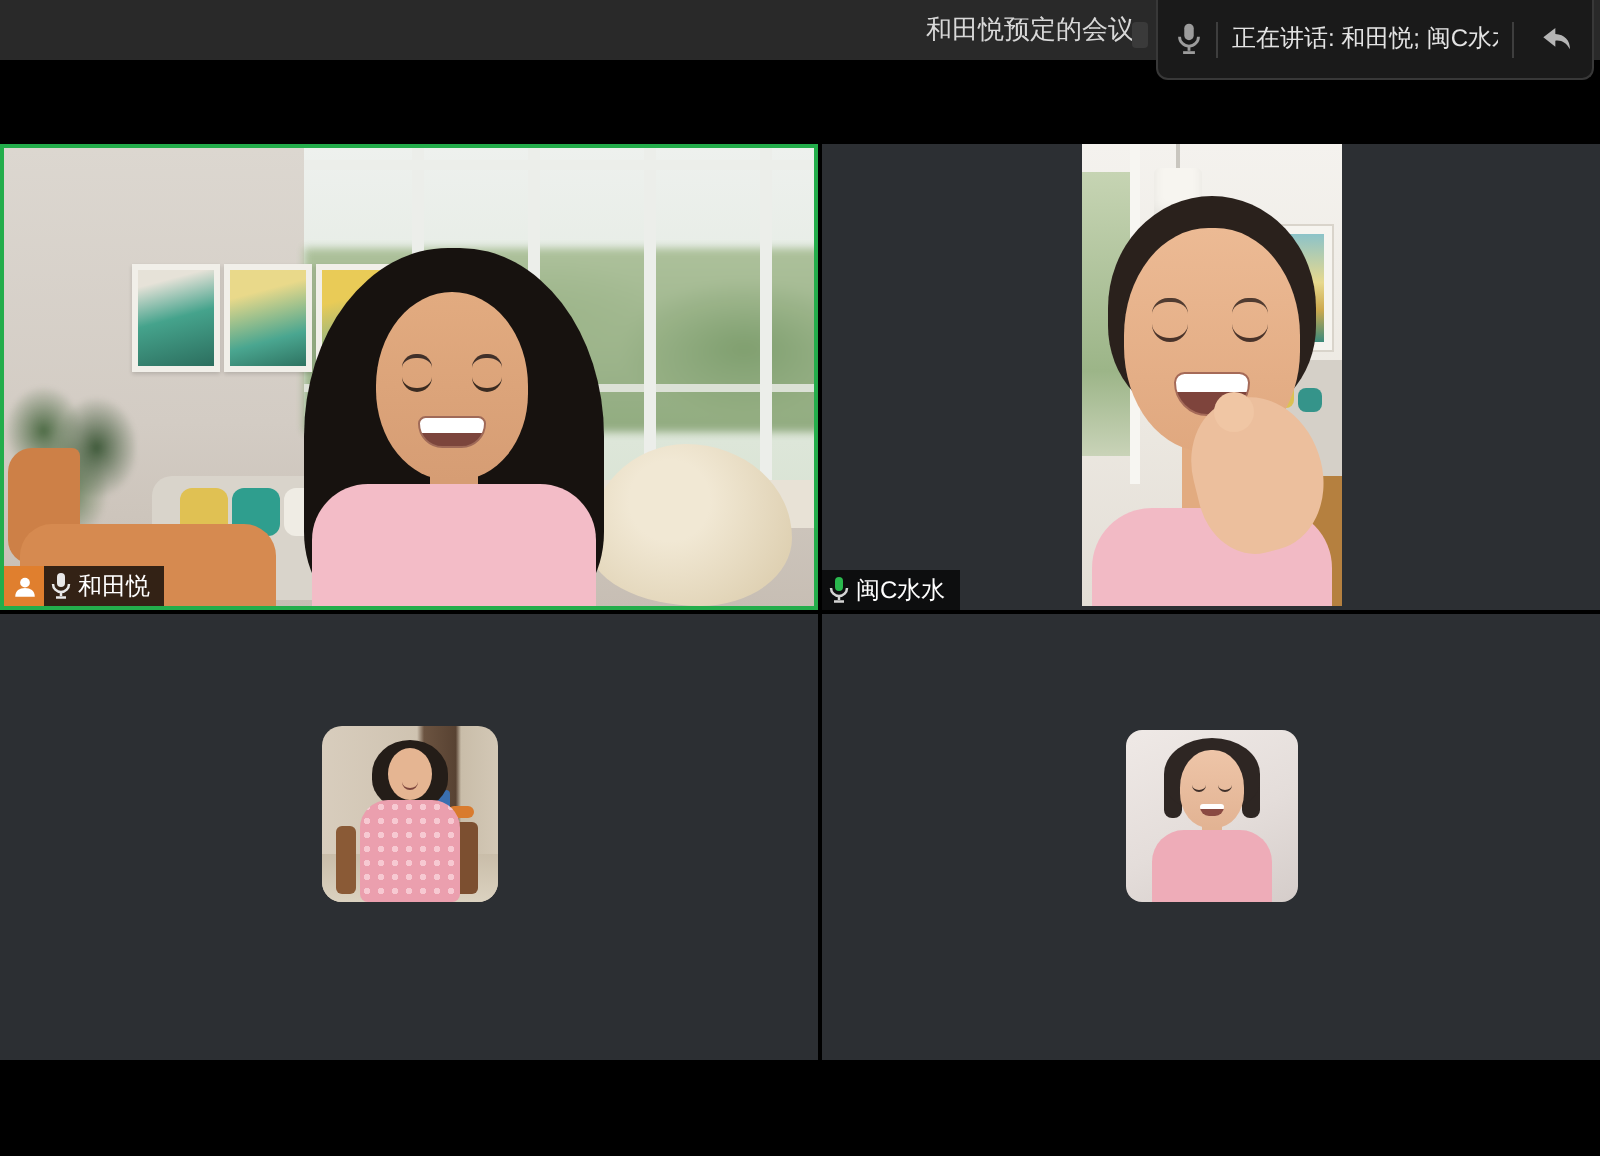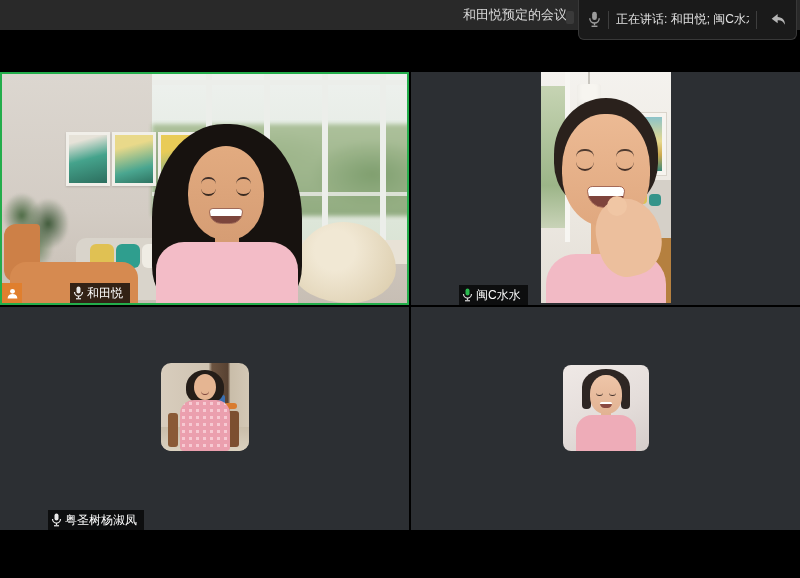--- a/index.html
+++ b/index.html
@@ -23,21 +23,21 @@
   .sp-arrow{margin:0 9px 0 7px;flex:none;display:flex;cursor:pointer;}
   
   .grid{position:absolute;top:72px;left:0;width:800px;height:458px;
     display:grid;grid-template-columns:409px 389px;grid-template-rows:233px 223px;
     gap:2px;background:#000;}
   .tile{position:relative;overflow:hidden;background:#2c2f33;}
   .tile.active{border:2px solid #23ad4b;box-sizing:border-box;}
   .abs{position:absolute;}
   
   .chip{position:absolute;left:0;bottom:0;height:20px;background:rgba(5,5,5,.78);
-    display:flex;align-items:center;padding:0 7px 0 3px;z-index:5;margin-left:48px;}
+    display:flex;align-items:center;padding:0 7px 0 3px;z-index:5;}
   .chip .mic{display:flex;margin-right:3px;}
   .chip-text{font-size:12px;color:#fff;white-space:nowrap;}
   .chip-suffix{font-size:12px;color:#4f7dfd;white-space:nowrap;}
   .host-badge{position:absolute;left:0;bottom:0;width:20px;height:20px;background:#e07f2e;
     display:flex;align-items:center;justify-content:center;z-index:5;}
   .chip.after-badge{left:20px;}
   
   .s1-wall{inset:0;background:linear-gradient(180deg,#dcd7d0 0%,#d3ccc4 60%,#c7beb4 100%);}
   .s1-window{left:150px;top:0;width:259px;height:172px;
     background:linear-gradient(180deg,#eef1ee 0%,#e6ece5 40%,#dae4d5 100%);}
@@ -264,31 +264,20 @@
       <div class="abs a3-floor"></div>
       <div class="abs a3-blue"></div>
       <div class="abs a3-fruit"></div>
       <div class="abs a3-wood-l"></div>
       <div class="abs a3-wood-r"></div>
       <div class="abs a3-hair"></div>
       <div class="abs a3-face"></div>
       <div class="abs a3-smile"></div>
       <div class="abs a3-top"></div>
     </div>
-    <div class="chip">
-      <span class="mic">
-        <svg width="11" height="14" viewBox="0 0 22 28">
-          <rect x="7" y="1" width="8" height="14" rx="4" fill="#e8e8e8"></rect>
-          <path d="M3 12 a8 8 0 0 0 16 0" fill="none" stroke="#e8e8e8" stroke-width="2.5"></path>
-          <line x1="11" y1="20" x2="11" y2="24" stroke="#e8e8e8" stroke-width="2.5"></line>
-          <line x1="6" y1="25.5" x2="16" y2="25.5" stroke="#e8e8e8" stroke-width="2.5"></line>
-        </svg>
-      </span>
-      <span class="chip-text">粤圣树杨淑凤</span>
-    </div>
   </div>
 
   <div class="tile">
     <div class="avatar av4">
       <div class="abs a4-bg"></div>
       <div class="abs a4-hair-l"></div>
       <div class="abs a4-hair-r"></div>
       <div class="abs a4-hair"></div>
       <div class="abs a4-neck"></div>
       <div class="abs a4-face"></div>

